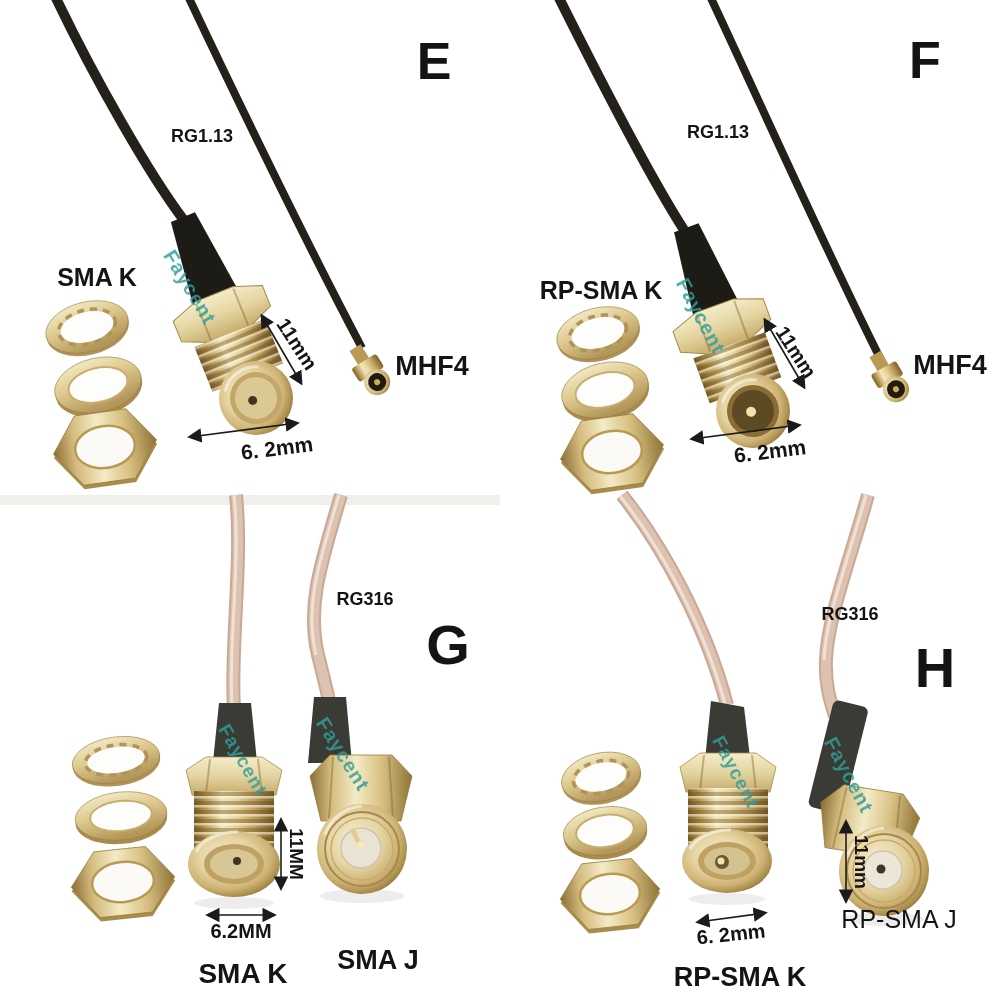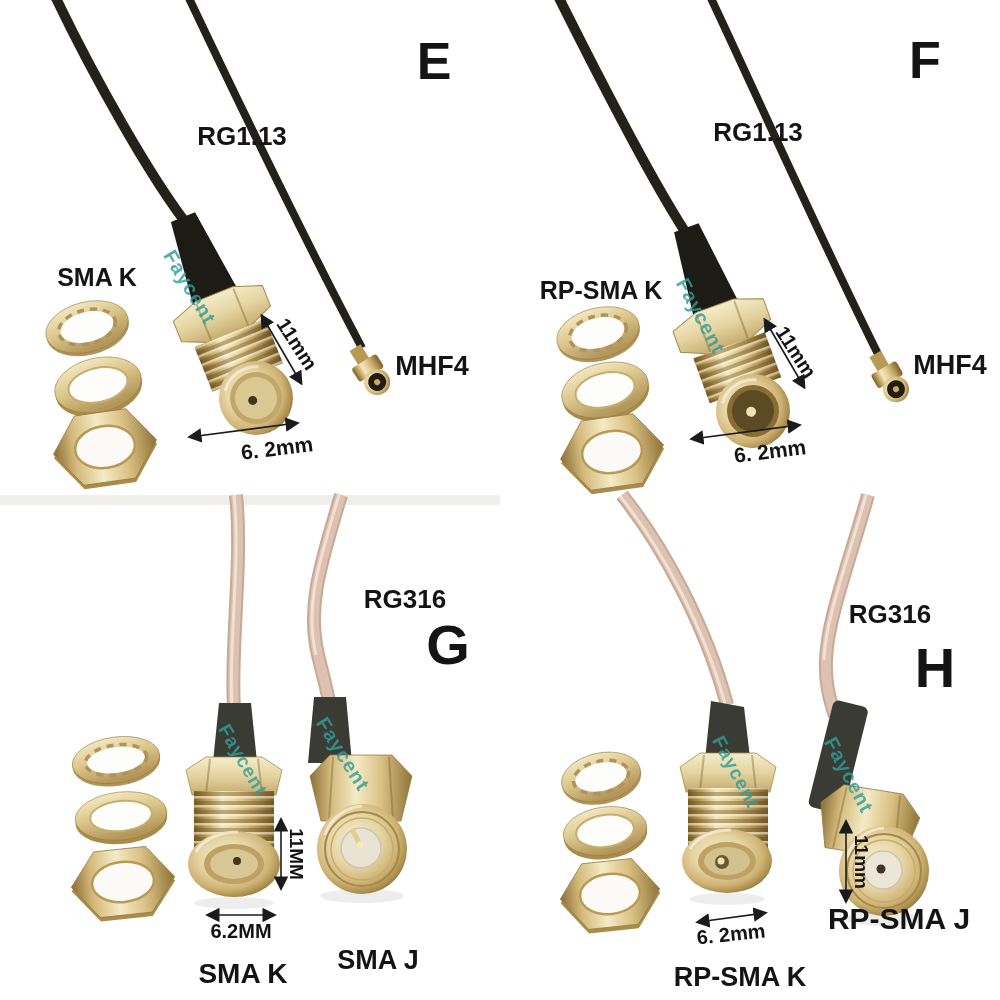--- a/index.html
+++ b/index.html
@@ -7,21 +7,21 @@
     position:relative;width:1000px;height:1000px;overflow:hidden;
     background:#ffffff;font-family:"Liberation Sans",sans-serif;
   }
   .stage svg{position:absolute;left:0;top:0;}
   .lbl{
     position:absolute;transform:translate(-50%,-50%);
     font-weight:bold;color:#141414;white-space:nowrap;line-height:1;
   }
   .letter{font-size:52px;}
   .letter-big{font-size:56px;}
-  .cable-lbl{font-size:26px;margin-left:40px;}
+  .cable-lbl{font-size:18px;}
   .conn-lbl{font-size:25px;}
   .conn-lbl-lg{font-size:27px;}
   .dim-lbl{font-size:20px;}
   .wm{
     color:#2f9e9a;opacity:.82;font-weight:600;font-size:20px;
     letter-spacing:1px;
   }
   .r57{transform:translate(-50%,-50%) rotate(57deg);}
   .r90{transform:translate(-50%,-50%) rotate(90deg);}
   .rm7{transform:translate(-50%,-50%) rotate(-7deg);}
@@ -328,19 +328,19 @@
 <div class="lbl" style="left:243px;top:974px;font-size:28px;">SMA K</div>
 <div class="lbl conn-lbl-lg" style="left:378px;top:960px;">SMA J</div>
 <div class="lbl r90" style="left:296px;top:854px;font-size:19px;font-weight:bold;">11MM</div>
 <div class="lbl dim-lbl" style="left:241px;top:931px;">6.2MM</div>
 <div class="lbl wm r60" style="left:243px;top:760px;font-size:19px;">Faycent</div>
 <div class="lbl wm r58" style="left:343px;top:754px;">Faycent</div>
 
 <div class="lbl letter-big" style="left:935px;top:668px;">H</div>
 <div class="lbl cable-lbl" style="left:850px;top:614px;">RG316</div>
 <div class="lbl conn-lbl-lg" style="left:740px;top:977px;">RP-SMA K</div>
-<div class="lbl" style="left:899px;top:919px;font-size:30px;font-weight:bold;">RP-SMA J</div>
+<div class="lbl" style="left:899px;top:919px;font-size:25px;font-weight:normal;">RP-SMA J</div>
 <div class="lbl r90" style="left:861px;top:862px;font-size:19px;font-weight:bold;">11mm</div>
 <div class="lbl dim-lbl rm6" style="left:731px;top:934px;">6. 2mm</div>
 <div class="lbl wm r62" style="left:736px;top:772px;font-size:19px;">Faycent</div>
 <div class="lbl wm r62" style="left:849px;top:775px;">Faycent</div>
 
 </div>
 
 </body></html>

